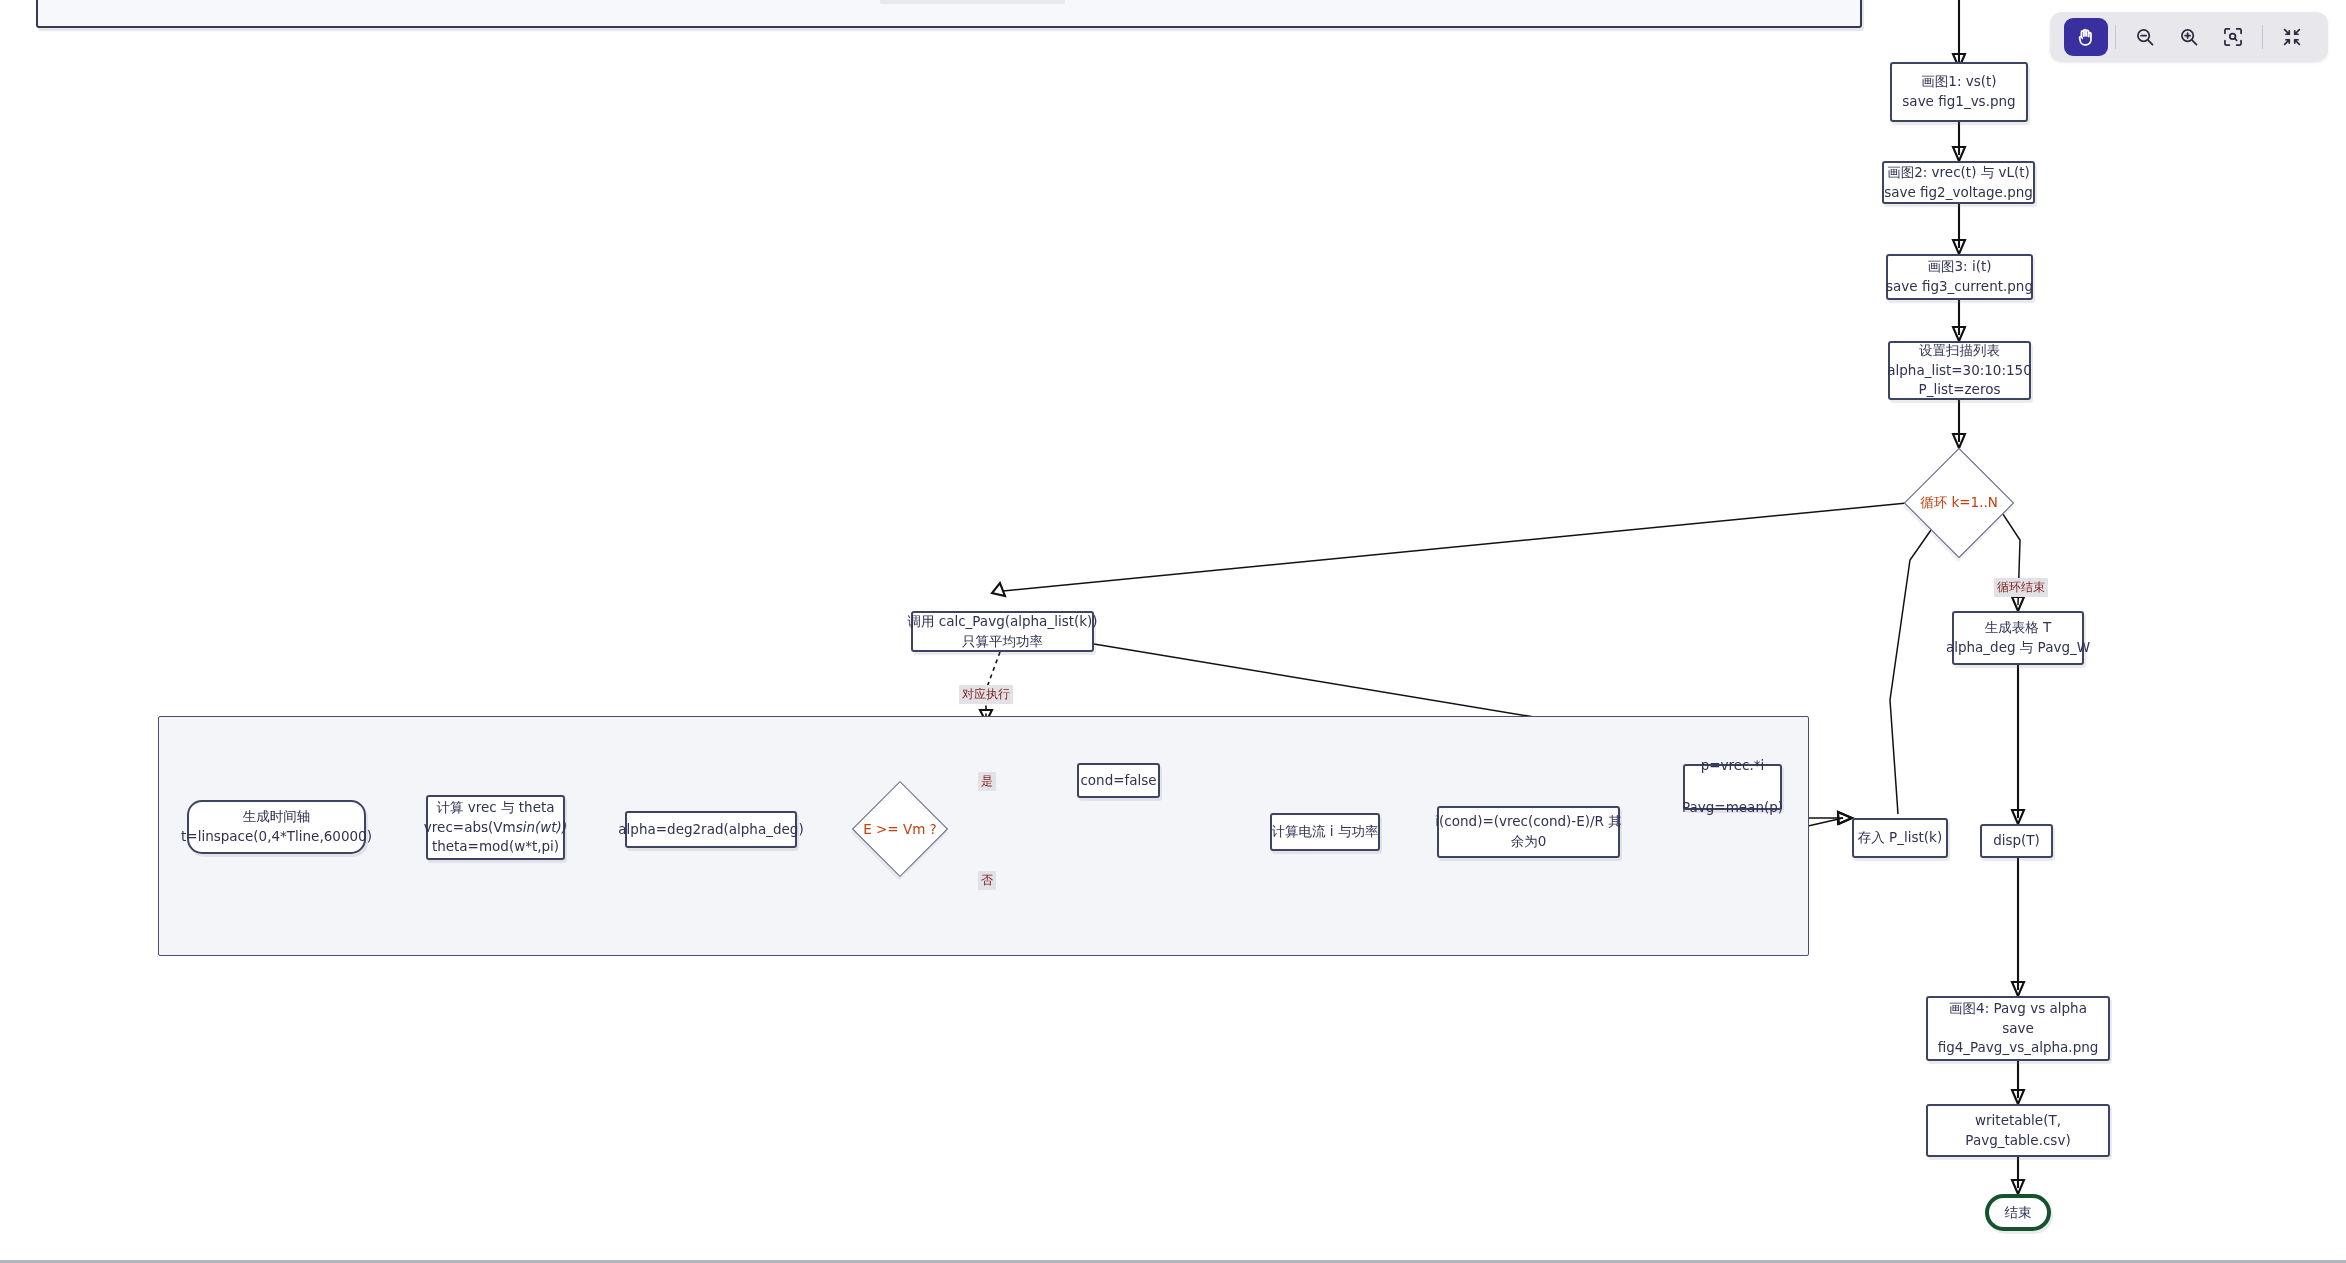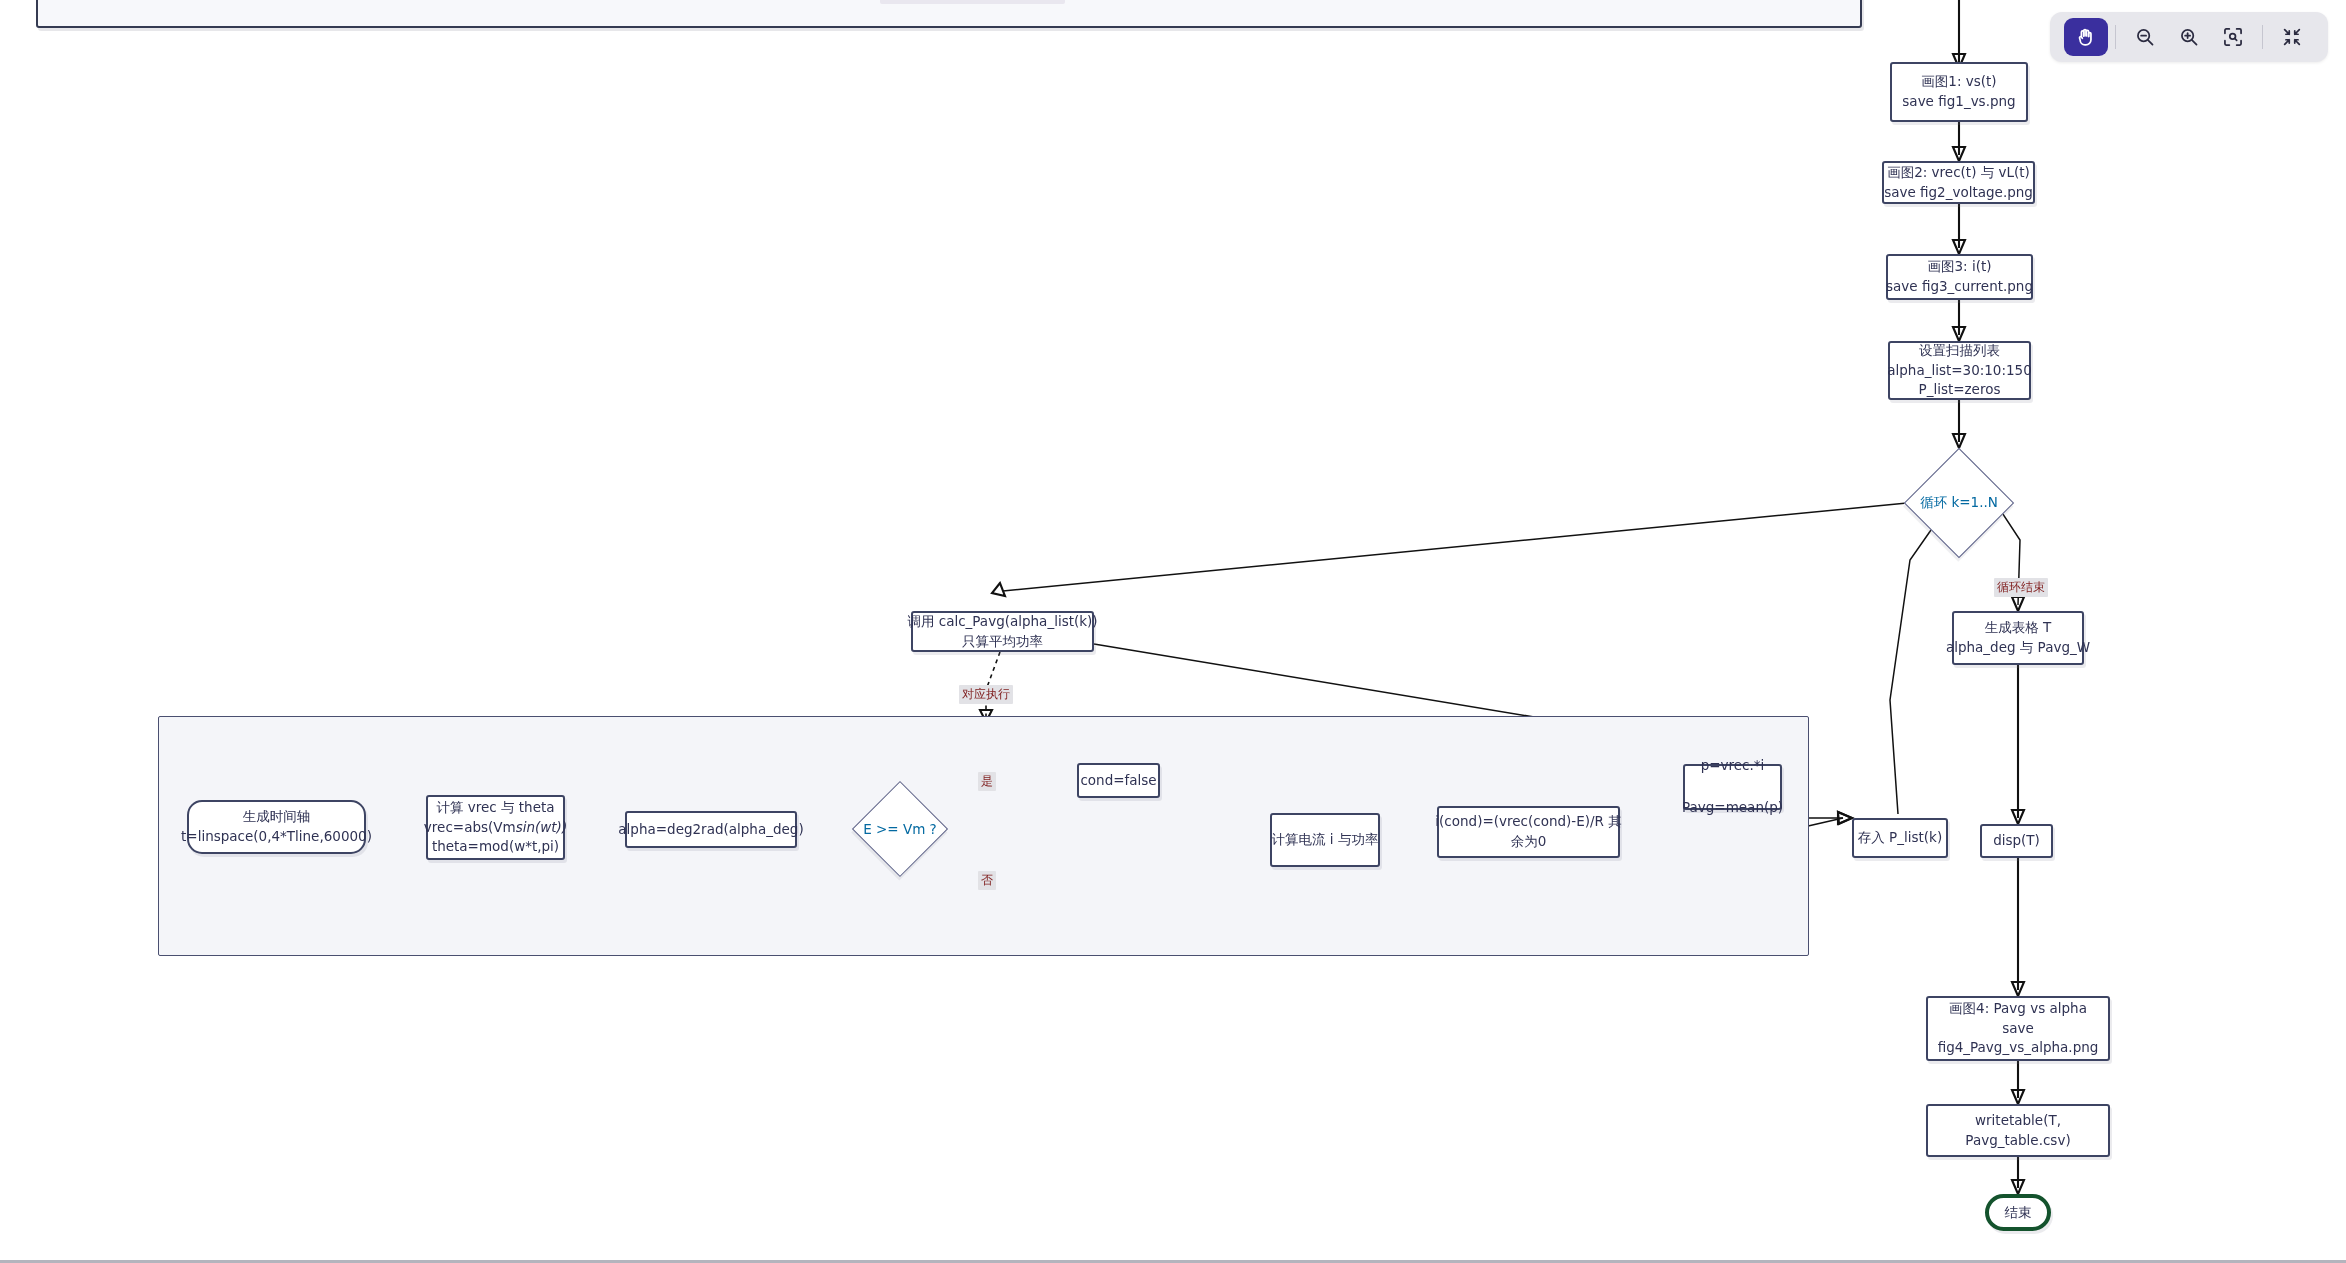--- a/index.html
+++ b/index.html
@@ -49,21 +49,21 @@
   .node .ln{display:block;}
   .node .it{font-style:italic;}
   .diamond{
     position:absolute;box-sizing:border-box;
     border:1.6px solid #5a5f86;background:#ffffff;
     transform:rotate(45deg);
     box-shadow:2px 3px 0 rgba(130,130,150,.13);
   }
   .diamond-label{
     position:absolute;display:flex;align-items:center;justify-content:center;
-    color:#0369a1;font-size:13.5px;white-space:nowrap;text-align:center;
+    color:#c2410c;font-size:13.5px;white-space:nowrap;text-align:center;
   }
   .terminal{
     position:absolute;box-sizing:border-box;
     background:#ffffff;border:4px solid #14532d;border-radius:999px;
     display:flex;align-items:center;justify-content:center;
     color:#2f3253;font-size:13.5px;
     box-shadow:2px 3px 0 rgba(130,130,150,.16);
   }
   .subgraph{
     position:absolute;box-sizing:border-box;
@@ -246,21 +246,21 @@
   <div class="diamond" style="left:866px;top:795px;width:68px;height:68px;"></div>
   <div class="diamond-label" style="left:845px;top:817px;width:110px;height:24px;">E &gt;= Vm ?</div>
   <div class="edge-label" style="left:978px;top:772px;">是</div>
   <div class="edge-label" style="left:978px;top:871px;">否</div>
 
   <div class="node" style="left:1077px;top:763px;width:83px;height:35px;">
     <span class="ln">cond=false</span>
   </div>
 
 
-  <div class="node" style="left:1270px;top:813px;width:110px;height:54px;">
+  <div class="node" style="left:1270px;top:813px;width:110px;height:38px;">
     <span class="ln">计算电流 i 与功率</span>
   </div>
 
   <div class="node" style="left:1437px;top:806px;width:183px;height:52px;">
     <span class="ln">i(cond)=(vrec(cond)-E)/R 其</span>
     <span class="ln">余为0</span>
   </div>
 
   <div class="node" style="left:1683px;top:764px;width:99px;height:46px;gap:22px;">
     <span class="ln">p=vrec.*i</span>

